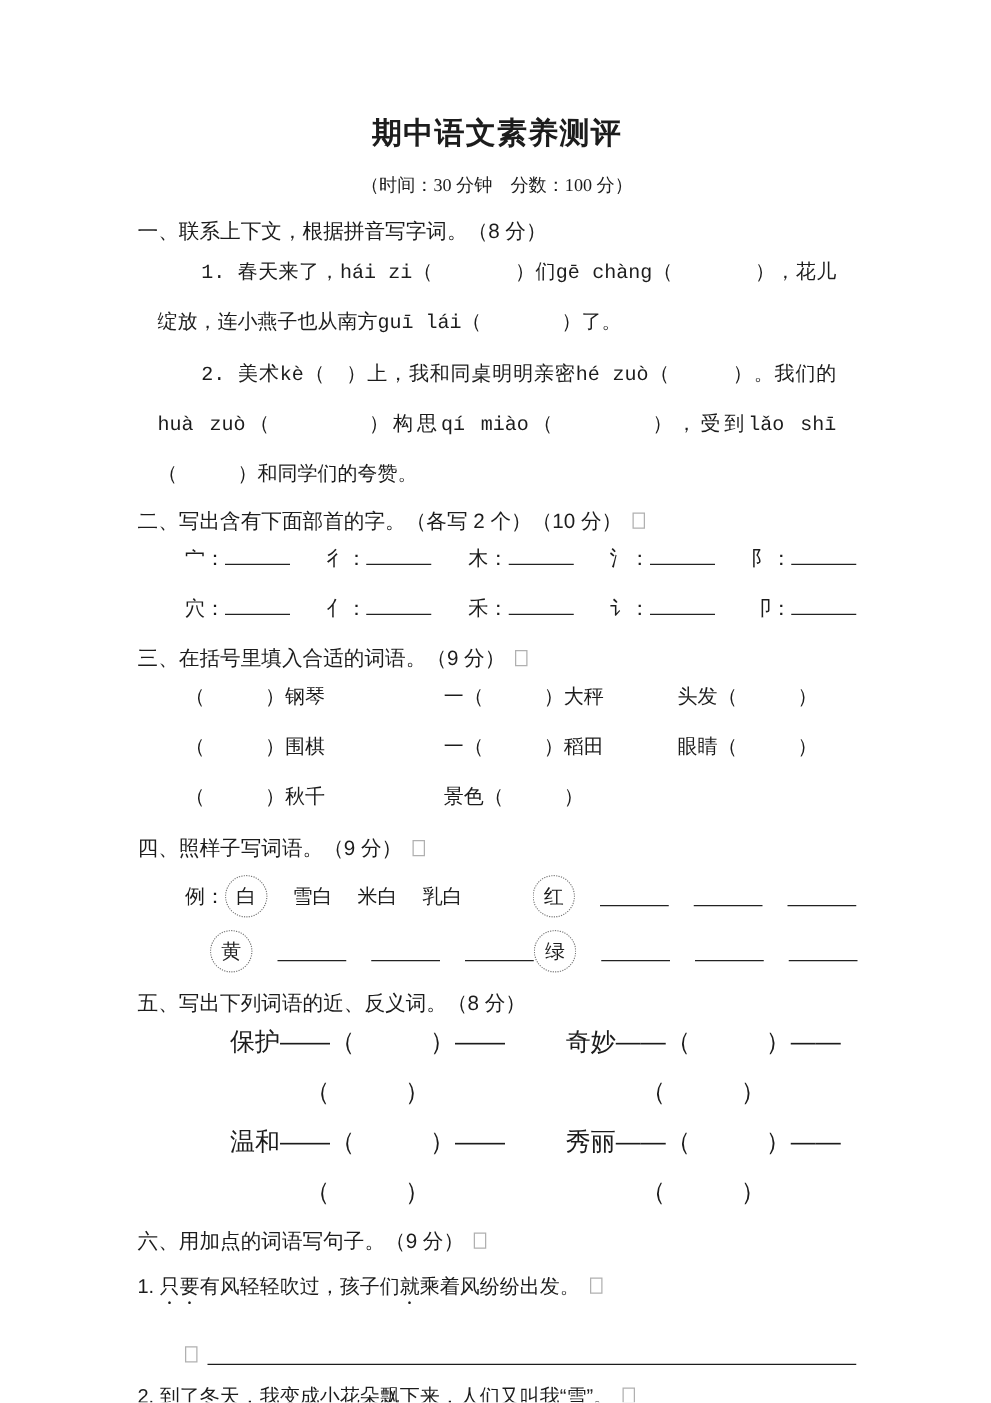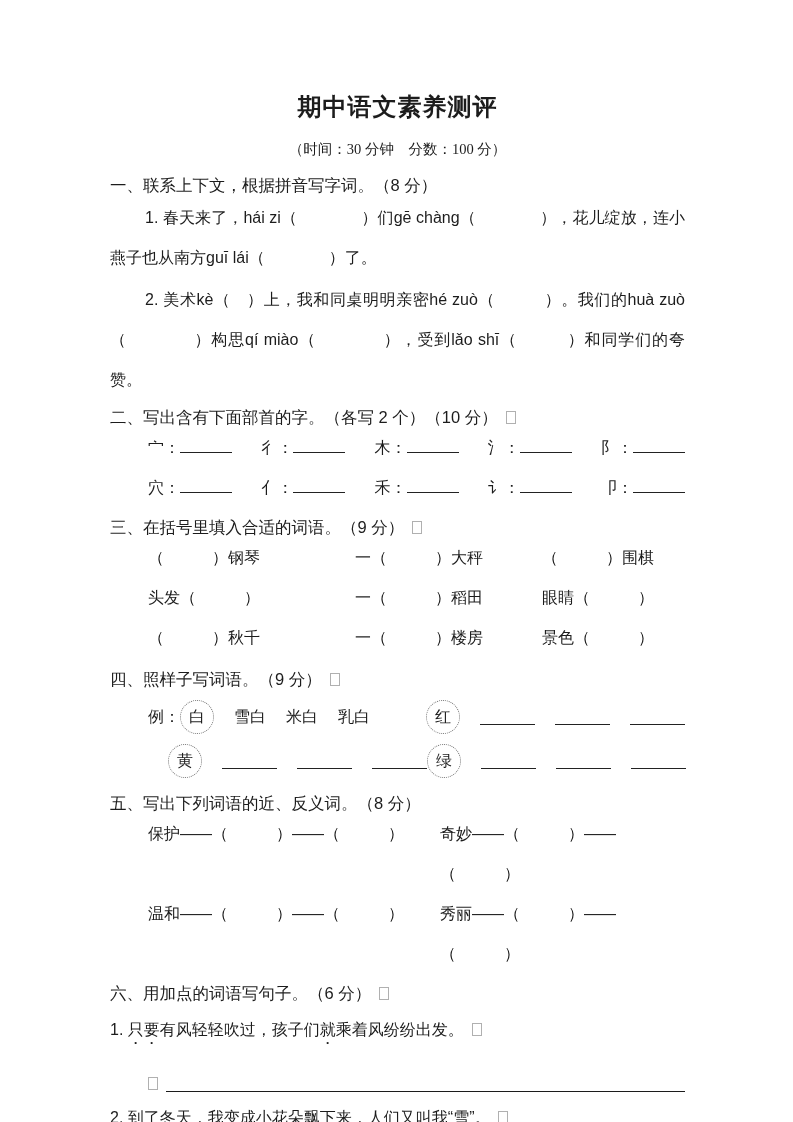--- a/index.html
+++ b/index.html
@@ -34,25 +34,26 @@
     margin: 0;
     font-size: 16.5px;
     line-height: 22px;
     font-weight: 400;
   }
   .mt6  { margin-top: 6px; }
   .mt8  { margin-top: 8px; }
   .mt10 { margin-top: 10px; }
   .mt14 { margin-top: 14px; }
   .q {
-    margin: 2px 0 0;
+    margin: 2px 16px 0;
     font-size: 16px;
     line-height: 40px;
     text-align: justify;
     text-indent: 35px;
+    font-family: Liberation Mono, monospace;
   }
   .indent { margin-left: 38px; }
   
   .sq {
     display: inline-block;
     width: 10px;
     height: 13px;
     border: 1px solid #b0b0b0;
     margin-left: 8px;
     vertical-align: -1px;
@@ -106,22 +107,23 @@
     width: 55px;
     height: 16px;
     border-bottom: 1.4px solid #222;
     margin-left: 20px;
   }
   .yellow-offset { margin-left: 20px; }
   
   .syn-grid {
     display: grid;
     grid-template-columns: 292px 1fr;
-    font-size: 16px;
-    line-height: 40px;
+    font-size: 20px;
+    line-height: 40px;
+    text-align: center;
   }
   
   .sentence {
     margin: 8px 0 0;
     font-size: 16px;
     line-height: 36px;
   }
   .emdot {
     -webkit-text-emphasis: filled dot #1c1c1c;
     -webkit-text-emphasis-position: under left;
@@ -166,26 +168,25 @@
     <span class="radical-item"><span>亻</span><span>：</span><span class="blank"></span></span>
     <span class="radical-item"><span>禾</span><span>：</span><span class="blank"></span></span>
     <span class="radical-item"><span>讠</span><span>：</span><span class="blank"></span></span>
     <span class="radical-item"><span>卩</span><span>：</span><span class="blank"></span></span>
   </div>
 
   <h2 class="sec-heading mt8"><span>三、在括号里填入合适的词语。（9 分）</span><span class="sq"></span></h2>
   <div class="fill-grid indent">
     <span>（　　　）钢琴</span>
     <span>一（　　　）大秤</span>
+    <span>头发（　　　）</span>
     <span>（　　　）围棋</span>
-    <span>头发（　　　）</span>
     <span>一（　　　）稻田</span>
     <span>眼睛（　　　）</span>
     <span>（　　　）秋千</span>
-    <span>一（　　　）楼房</span>
     <span>景色（　　　）</span>
   </div>
 
   <h2 class="sec-heading mt10"><span>四、照样子写词语。（9 分）</span><span class="sq"></span></h2>
   <div class="example-grid indent">
     <div class="ex-row">
       <div class="ex-left">
         <span>例：</span>
         <span class="circle">白</span>
         <span class="ex-word">雪白</span>
@@ -216,21 +217,21 @@
   </div>
 
   <h2 class="sec-heading mt14">五、写出下列词语的近、反义词。（8 分）</h2>
   <div class="syn-grid indent">
     <span>保护——（　　　）——（　　　）</span>
     <span>奇妙——（　　　）——（　　　）</span>
     <span>温和——（　　　）——（　　　）</span>
     <span>秀丽——（　　　）——（　　　）</span>
   </div>
 
-  <h2 class="sec-heading mt8"><span>六、用加点的词语写句子。（6 分）</span><span class="sq"></span></h2>
+  <h2 class="sec-heading mt8"><span>六、用加点的词语写句子。（9 分）</span><span class="sq"></span></h2>
   <p class="sentence indent"><span>1. </span><span class="emdot">只要</span><span>有风轻轻吹过，孩子们</span><span class="emdot">就</span><span>乘着风纷纷出发。</span><span class="sq"></span></p>
   <div class="answer-line indent">
     <span class="sq"></span>
     <span class="answer-rule"></span>
   </div>
   <p class="sentence indent"><span>2. 到了冬天，我变成小花朵</span><span class="emdot">飘</span><span>下来，人们又叫我“雪”。</span><span class="sq"></span></p>
 
 </div>
 
 </body></html>

